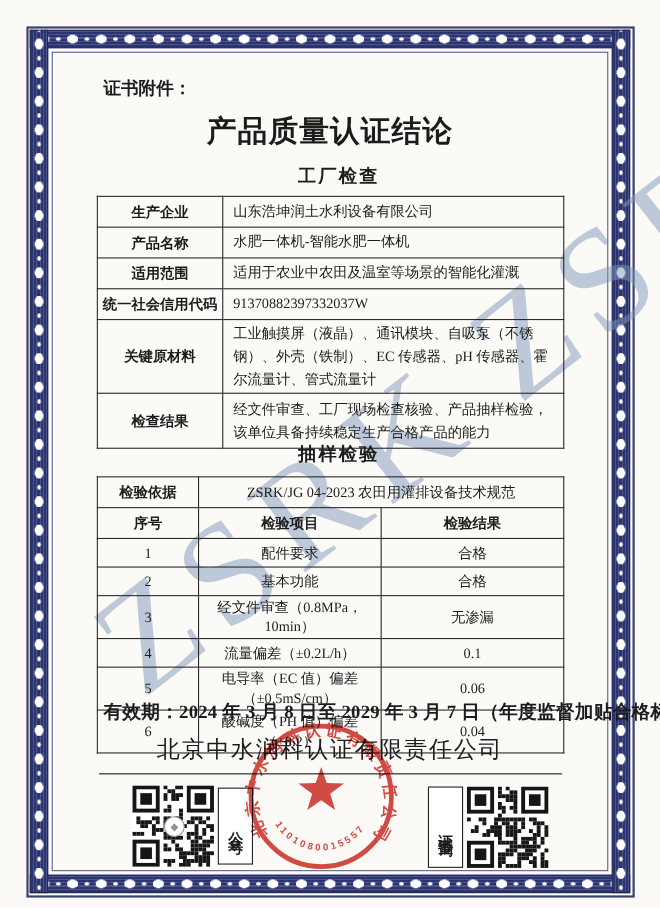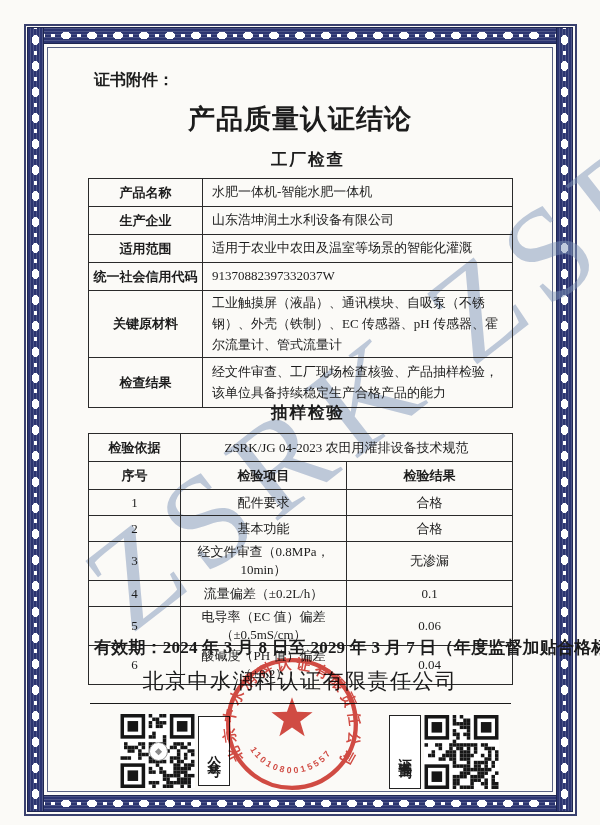--- a/index.html
+++ b/index.html
@@ -104,26 +104,26 @@
   <div class="content">
 
     <div class="attachment">证书附件：</div>
     <div class="page-title">产品质量认证结论</div>
 
     <div class="sec-title sec1">工厂检查</div>
 
     <table class="t1">
       <tbody>
           <tr>
+        <td class="lbl" style="height:25px">生产企业</td>
+        <td class="val">山东浩坤润土水利设备有限公司</td>
+      </tr>
+      <tr>
         <td class="lbl" style="height:25px">产品名称</td>
         <td class="val">水肥一体机-智能水肥一体机</td>
-      </tr>
-      <tr>
-        <td class="lbl" style="height:25px">生产企业</td>
-        <td class="val">山东浩坤润土水利设备有限公司</td>
       </tr>
       <tr>
         <td class="lbl" style="height:25px">适用范围</td>
         <td class="val">适用于农业中农田及温室等场景的智能化灌溉</td>
       </tr>
       <tr>
         <td class="lbl" style="height:25px">统一社会信用代码</td>
         <td class="val">91370882397332037W</td>
       </tr>
       <tr>

